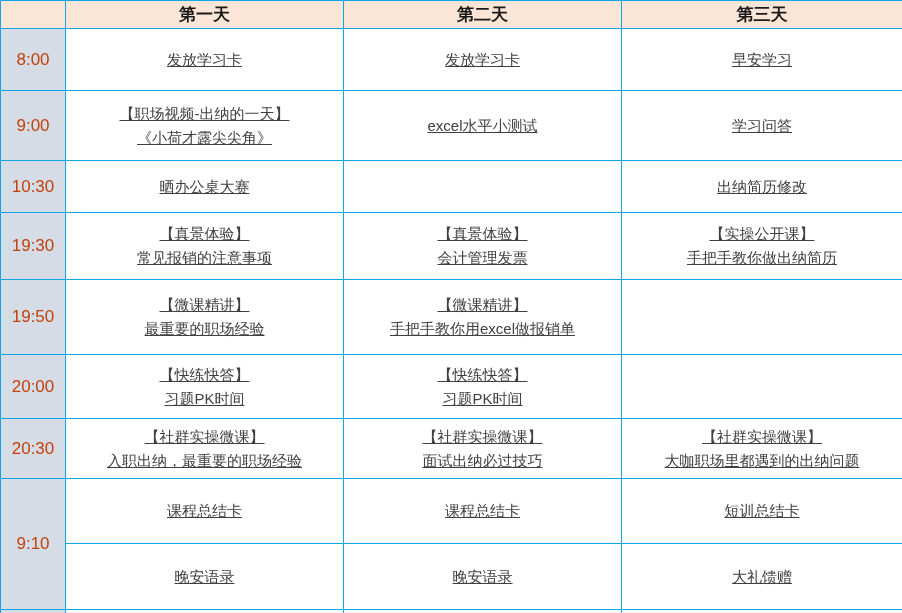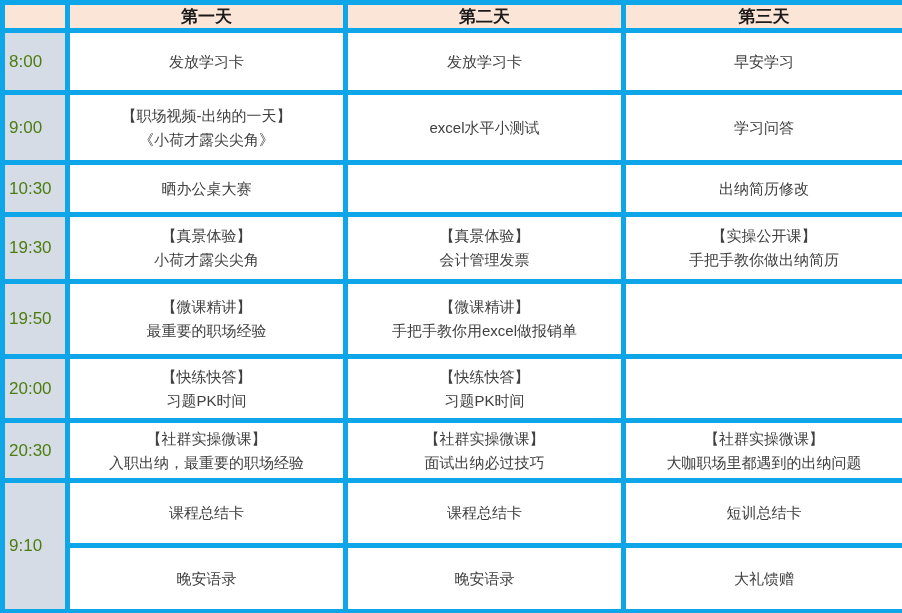--- a/index.html
+++ b/index.html
@@ -5,34 +5,34 @@
   * { box-sizing: border-box; }
   html, body { margin: 0; padding: 0; }
   .canvas {
     width: 902px; height: 613px; overflow: hidden; background: #ffffff;
     font-family: "Liberation Sans", "DejaVu Sans", sans-serif;
   }
   table.schedule {
     border-collapse: collapse; table-layout: fixed;
     width: 902px;
   }
-  .schedule th, .schedule td { border: 5px solid #0ea5e9; padding: 0 4px; overflow: hidden; }
+  .schedule th, .schedule td { border: 1px solid #0ea5e9; padding: 0 4px; overflow: hidden; }
   .head-cell {
     background: #FBE5D6; color: #1a1a1a; font-weight: bold;
     font-size: 17px; text-align: center; vertical-align: middle;
   }
   .time-cell {
-    background: #D6DCE5; color: #4d7c0f;
-    font-size: 17px; font-weight: normal; vertical-align: middle;
+    background: #D6DCE5; color: #c2410c;
+    font-size: 17px; font-weight: normal; text-align: center; vertical-align: middle;
   }
   .cell {
     color: #404040; font-size: 15px; text-align: center; vertical-align: middle;
     background: #ffffff;
   }
-  .line { line-height: 24px; }
+  .line { line-height: 24px; text-decoration: underline; }
 </style>
 </head>
 <body>
 
 <div class="canvas">
   <table class="schedule">
     <colgroup>
       <col style="width:65px">
       <col style="width:278px">
       <col style="width:278px">
@@ -79,21 +79,21 @@
           </td>
         <td class="cell"></td>
         <td class="cell">
             <div class="line">出纳简历修改</div>
           </td>
       </tr>
       <tr style="height:67px">
         <td class="time-cell">19:30</td>
         <td class="cell">
           <div class="line">【真景体验】</div>
-          <div class="line">小荷才露尖尖角</div>
+          <div class="line">常见报销的注意事项</div>
         </td>
         <td class="cell">
           <div class="line">【真景体验】</div>
           <div class="line">会计管理发票</div>
         </td>
         <td class="cell">
           <div class="line">【实操公开课】</div>
           <div class="line">手把手教你做出纳简历</div>
         </td>
       </tr>

